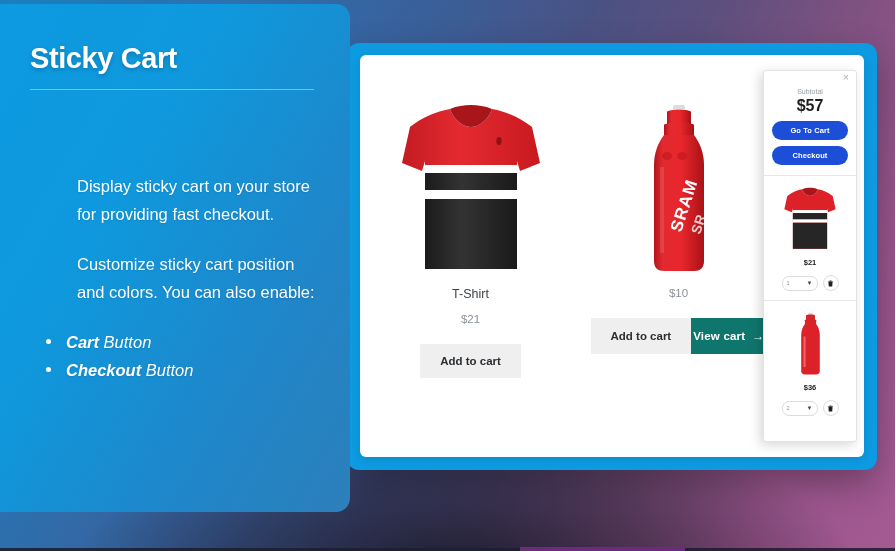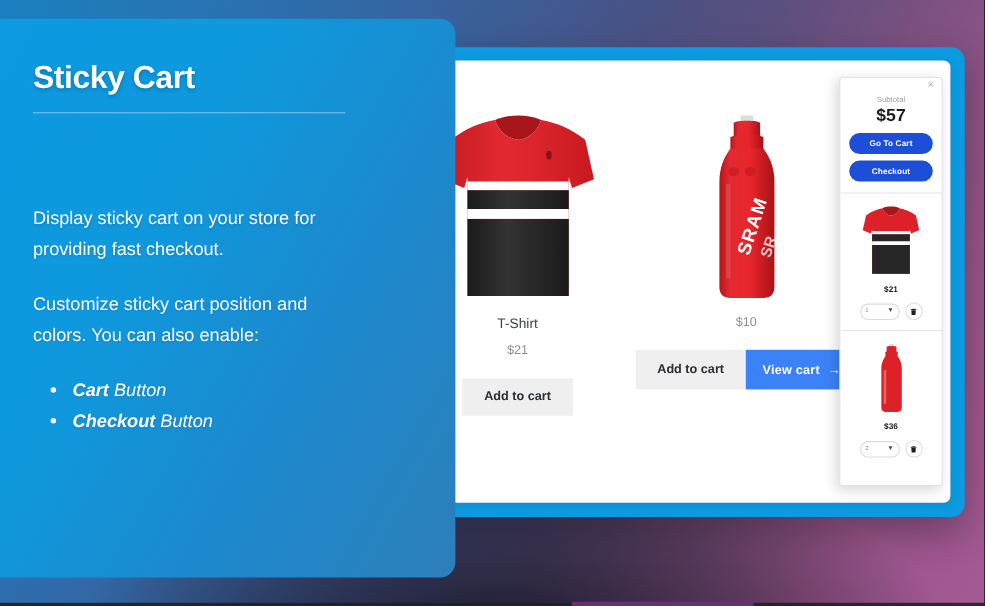--- a/index.html
+++ b/index.html
@@ -26,22 +26,22 @@
   
   .stage::after{
     content:"";
     position:absolute; left:0; right:0; bottom:0; height:230px;
     background:radial-gradient(ellipse 520px 200px at 52% 108%, rgba(10,12,22,.75) 0%, rgba(10,12,22,.35) 45%, rgba(10,12,22,0) 75%);
     pointer-events:none;
   }
 
   
   .left-panel{
-    position:absolute; left:0; top:17px;
-    width:414px; height:508px;
+    position:absolute; left:0; top:4px;
+    width:350px; height:508px;
     background:linear-gradient(120deg,#0d9ae0 0%,#0f98dd 35%,#1f86c9 72%,#2d7fba 100%);
     border-radius:0 14px 14px 0;
     padding:38px 30px 0 30px;
     z-index:3;
   }
   .panel-title{
     color:#fff;
     font-size:29px;
     font-weight:bold;
     letter-spacing:-0.4px;
@@ -54,20 +54,21 @@
     width:284px;
   }
   .panel-body{ margin-top:82px; }
   .panel-para{
     color:#fff;
     font-size:16.5px;
     line-height:1.72;
     margin-bottom:21px;
     max-width:292px;
     text-shadow:0 1px 2px rgba(0,0,0,.12);
+    margin-left:47px;
   }
   .panel-list{
     list-style:none;
     margin-left:14px;
     font-style:italic;
   }
   .panel-list li{
     color:#fff;
     font-size:16.5px;
     line-height:1.75;
@@ -139,27 +140,27 @@
     border:none;
     color:#2b2f33;
     font-family:"Liberation Sans", sans-serif;
     font-size:11.5px;
     font-weight:bold;
     padding:11px 20px;
     cursor:pointer;
     white-space:nowrap;
   }
   .btn-viewcart{
-    background:#3b82f6;
+    background:#0f766e;
     border:none;
     color:#fff;
     font-family:"Liberation Sans", sans-serif;
     font-size:11.5px;
     font-weight:bold;
-    padding:11px 15px;
+    padding:11px 2px;
     cursor:pointer;
     white-space:nowrap;
     letter-spacing:.2px;
   }
   .btn-viewcart .arr{ margin-left:7px; font-size:12px; }
 
   
   .tee-lg{ width:142px; height:172px; }
   .bottle-lg{ width:62px; height:172px; }
 

